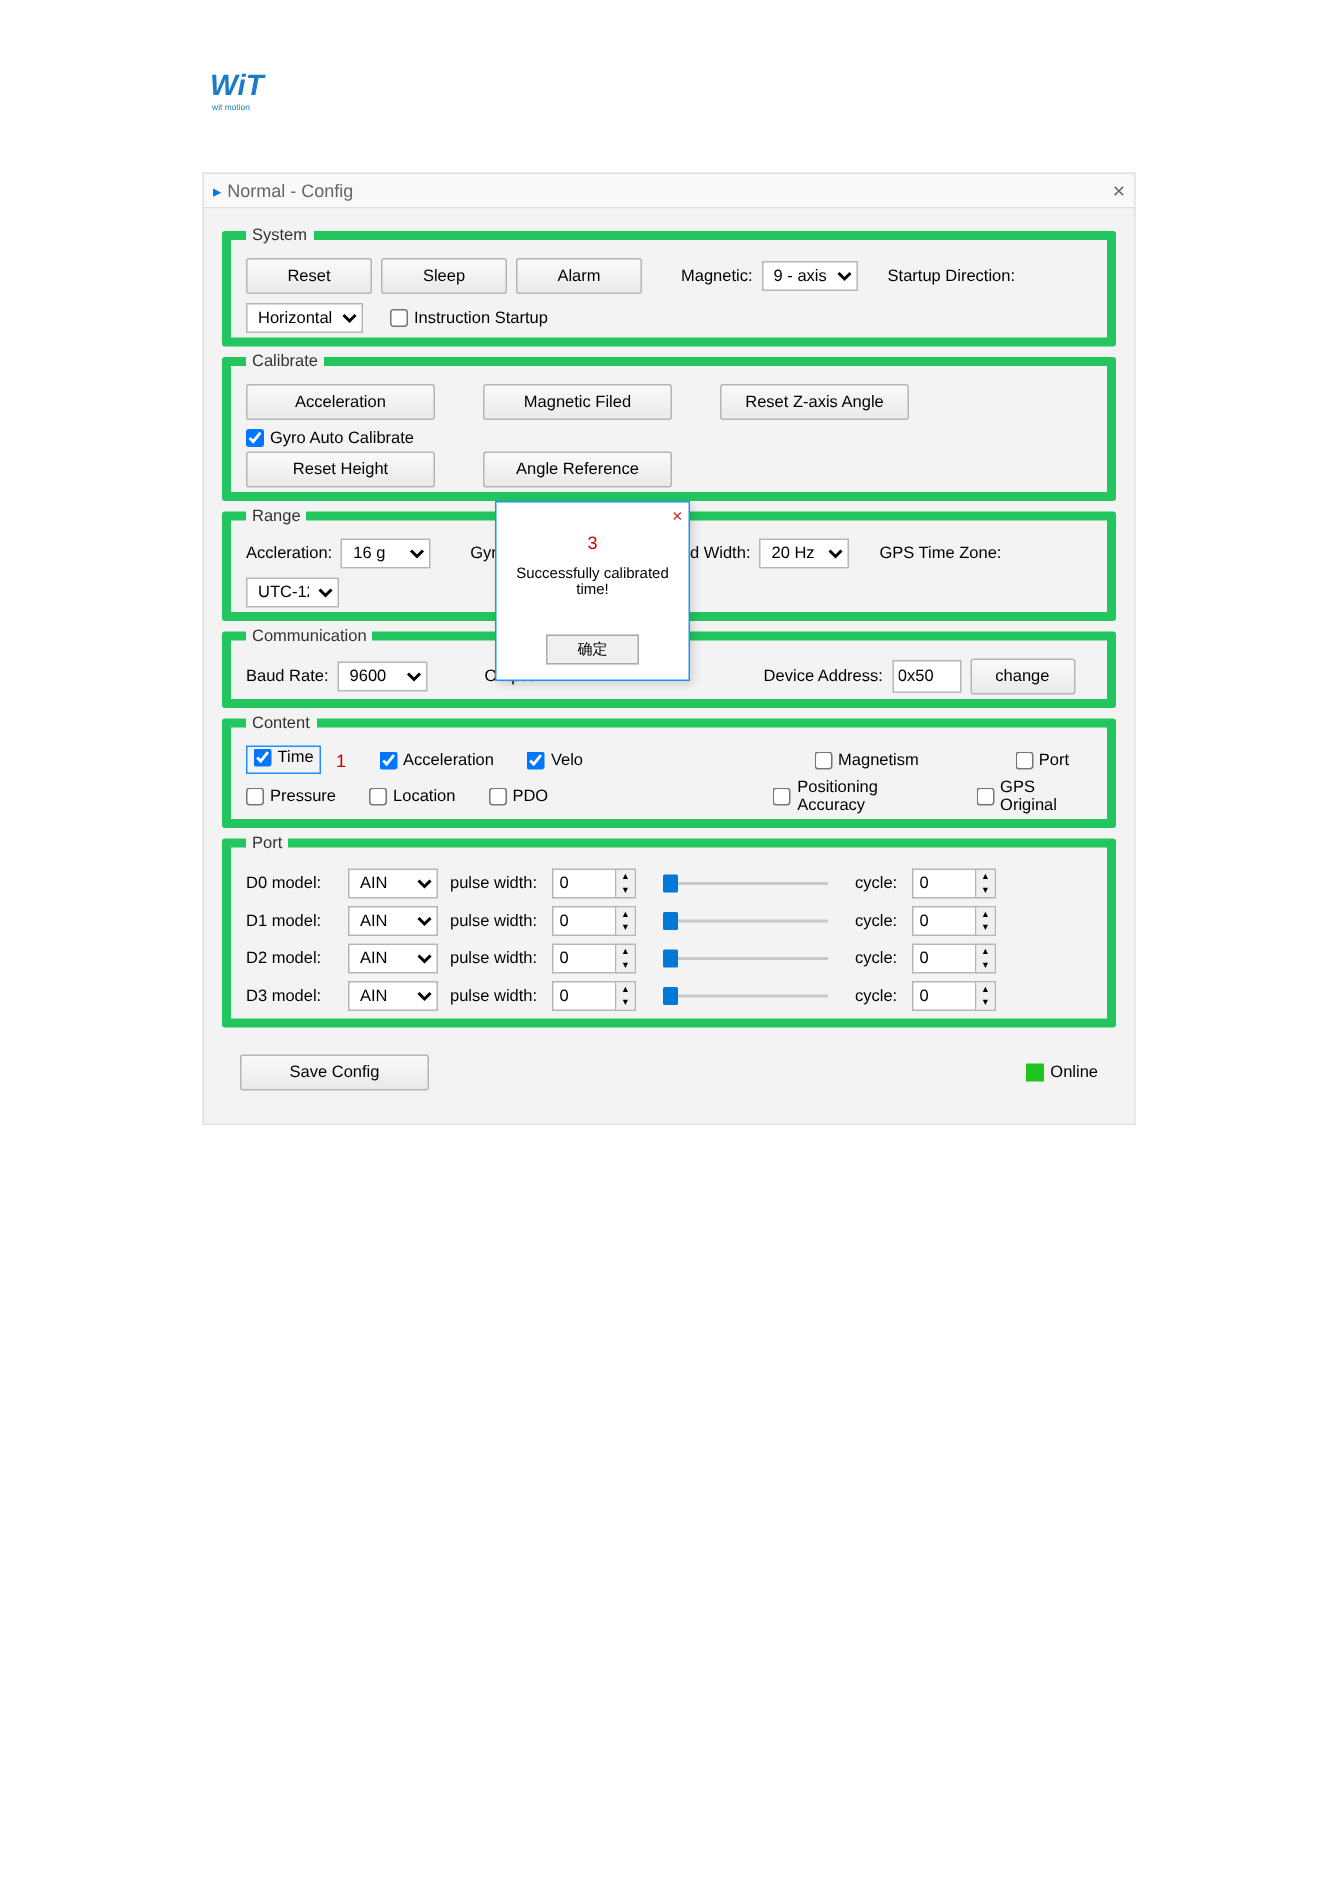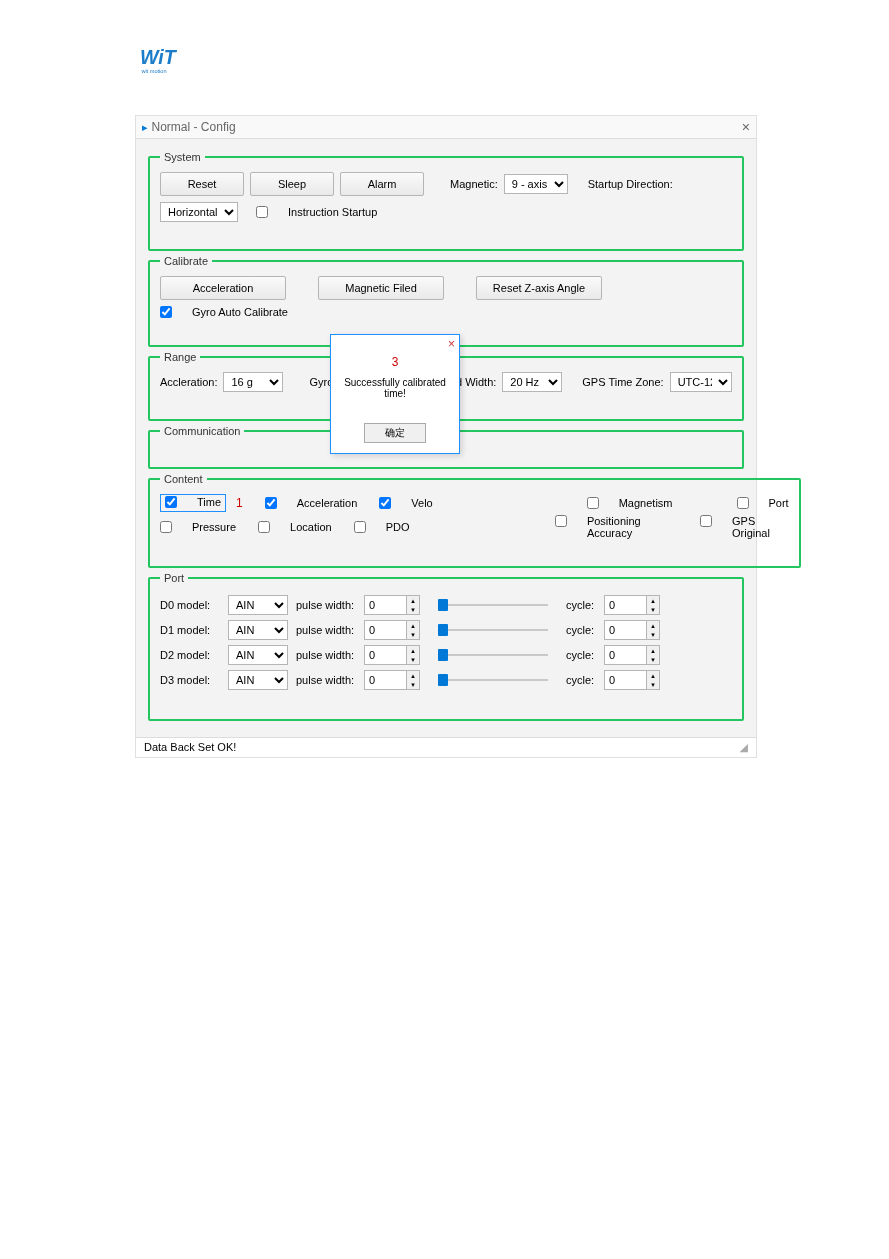--- a/index.html
+++ b/index.html
@@ -15,21 +15,21 @@
 .menu-item{padding:3px 8px;color:#000;cursor:pointer}
 .menu-item.boxed{border:1px solid #1e90ff;color:#000}
 .red-anno{color:#c00;margin-left:10px;font-size:12px}
 .body{padding:8px 12px 12px;background:#f3f3f3}
 .row{display:flex;align-items:center;gap:6px;flex-wrap:wrap;margin:3px 0}
 .btn{display:inline-flex;align-items:center;justify-content:center;min-width:58px;height:22px;padding:0 12px;background:linear-gradient(#fafafa,#e9e9e9);border:1px solid #b5b5b5;border-radius:2px;font-size:11px;cursor:pointer}
 .btn.wide{min-width:100px}
 .lbl{font-size:11px;color:#000}
 select,input[type=text]{height:20px;border:1px solid #b5b5b5;background:#fff;font-size:11px;padding:0 3px}
 select{min-width:60px}
-.cb{display:inline-flex;align-items:flex-start;gap:20px;font-size:11px}
+.cb{display:inline-flex;align-items:center;gap:4px;font-size:11px}
 .cb input{width:12px;height:12px;margin:0}
 .content-row{display:flex;align-items:center;gap:22px;margin:3px 0}
 .time-box{border:1px solid #1e90ff;padding:1px 4px}
 .port-row{display:flex;align-items:center;gap:8px;margin:5px 0}
 .port-lbl{width:60px}
 .pulse-lbl{width:60px;text-align:left}
 .spin{display:inline-flex;align-items:center}
 .spin input{width:34px;height:18px;border:1px solid #b5b5b5;border-right:none;text-align:left;padding-left:4px}
 .spin-btns{display:flex;flex-direction:column;border:1px solid #b5b5b5}
 .spin-btns span{width:12px;height:9px;font-size:7px;line-height:9px;text-align:center;background:#f0f0f0;cursor:pointer}
@@ -42,21 +42,21 @@
 .online{margin-left:auto;display:flex;align-items:center;font-size:11px}
 .statusbar{padding:3px 8px;background:#fff;border-top:1px solid #ddd;font-size:11px;color:#000;display:flex}
 .resize{margin-left:auto;color:#aaa}
 .dialog{position:absolute;left:330px;top:334px;width:128px;border:1px solid #1e90ff;background:#fff;box-shadow:2px 2px 6px rgba(0,0,0,.15)}
 .dlg-close{position:absolute;right:4px;top:2px;color:#c33;font-size:12px;cursor:pointer}
 .dlg-body{padding:20px 6px 10px;text-align:center}
 .dlg-anno{color:#c00;font-size:12px;margin-bottom:8px;text-align:center}
 .dlg-msg{font-size:10px;color:#000;margin-bottom:24px}
 .dlg-btn{display:inline-block;min-width:40px;padding:2px 10px;border:1px solid #aaa;background:#f0f0f0;font-size:10px;cursor:pointer}
 .watermark{position:absolute;left:130px;top:250px;width:620px;font-size:70px;color:rgba(30,120,230,.28);transform:rotate(-35deg);transform-origin:center;letter-spacing:1px;font-family:Arial,sans-serif;pointer-events:none}
-fieldset{border:2px solid #22c55e;border-radius:2px;margin:4px 0;padding:6px 10px 24px}
+fieldset{border:6px solid #22c55e;border-radius:2px;margin:4px 0;padding:6px 10px 0}
 legend{font-size:11px;padding:0 4px;color:#333}
 </style>
 </head>
 <body>
 
 <div class="page">
   <div class="logo">
     <svg viewBox="0 0 100 50">
         <text x="0" y="28" font-size="28" font-style="italic" font-weight="bold" fill="#1b7cc9">WiT</text>
         <text x="2" y="42" font-size="8" fill="#1b7cc9">wit motion</text>
@@ -101,20 +101,25 @@
           <span class="btn wide">Acceleration</span>
           <span style="width:20px"></span>
           <span class="btn wide">Magnetic Filed</span>
           <span style="width:20px"></span>
           <span class="btn wide">Reset Z-axis Angle</span>
           <span style="width:30px"></span>
           <label class="cb">
               <input type="checkbox" checked="" style="">
               <span>Gyro Auto Calibrate</span>
             </label>
+        </div>
+        <div class="row">
+          <span class="btn wide">Reset Height</span>
+          <span style="width:20px"></span>
+          <span class="btn wide">Angle Reference</span>
         </div>
       </fieldset>
 
       <fieldset>
         <legend>Range</legend>
         <div class="row">
           <span class="lbl">Accleration:</span>
           <select style="width:60px"><option>16 g</option></select>
           <span style="width:14px"></span>
           <span class="lbl">Gyro:</span>
@@ -123,20 +128,30 @@
           <span class="lbl">Band Width:</span>
           <select style="width:60px"><option>20   Hz</option></select>
           <span style="width:8px"></span>
           <span class="lbl">GPS Time Zone:</span>
           <select style="width:62px"><option>UTC-12</option></select>
         </div>
       </fieldset>
 
       <fieldset>
         <legend>Communication</legend>
+        <div class="row">
+          <span class="lbl">Baud Rate:</span>
+          <select style="width:58px"><option>9600</option></select>
+          <span style="width:26px"></span>
+          <span class="lbl">Output R</span>
+          <span style="width:130px"></span>
+          <span class="lbl">Device Address:</span>
+          <input type="text" style="width: 38px;" value="0x50">
+          <span class="btn" style="min-width:44px">change</span>
+        </div>
       </fieldset>
 
       <fieldset>
         <legend>Content</legend>
         <div class="content-row">
           <span class="time-box">
             <label class="cb">
                 <input type="checkbox" checked="" style="">
                 <span>Time</span>
               </label>
@@ -279,26 +294,29 @@
           <span class="spin">
               <input type="text" value="0" style="">
               <span class="spin-btns">
                 <span>▴</span>
                 <span>▾</span>
               </span>
             </span>
         </div>
       </fieldset>
 
+      <div class="footer">
+        <span class="btn wide">Save Config</span>
+        <span class="online">
+          <span class="online-dot"></span>
+          <span>Online</span>
+        </span>
+      </div>
     </div>
 
-    <div class="statusbar">
-      <span>Data Back Set OK!</span>
-      <span class="resize">◢</span>
-    </div>
   </div>
 
   <div class="dialog">
     <span class="dlg-close">×</span>
     <div class="dlg-body">
       <div class="dlg-anno">3</div>
       <div class="dlg-msg">Successfully calibrated time!</div>
       <span class="dlg-btn">确定</span>
     </div>
   </div>

